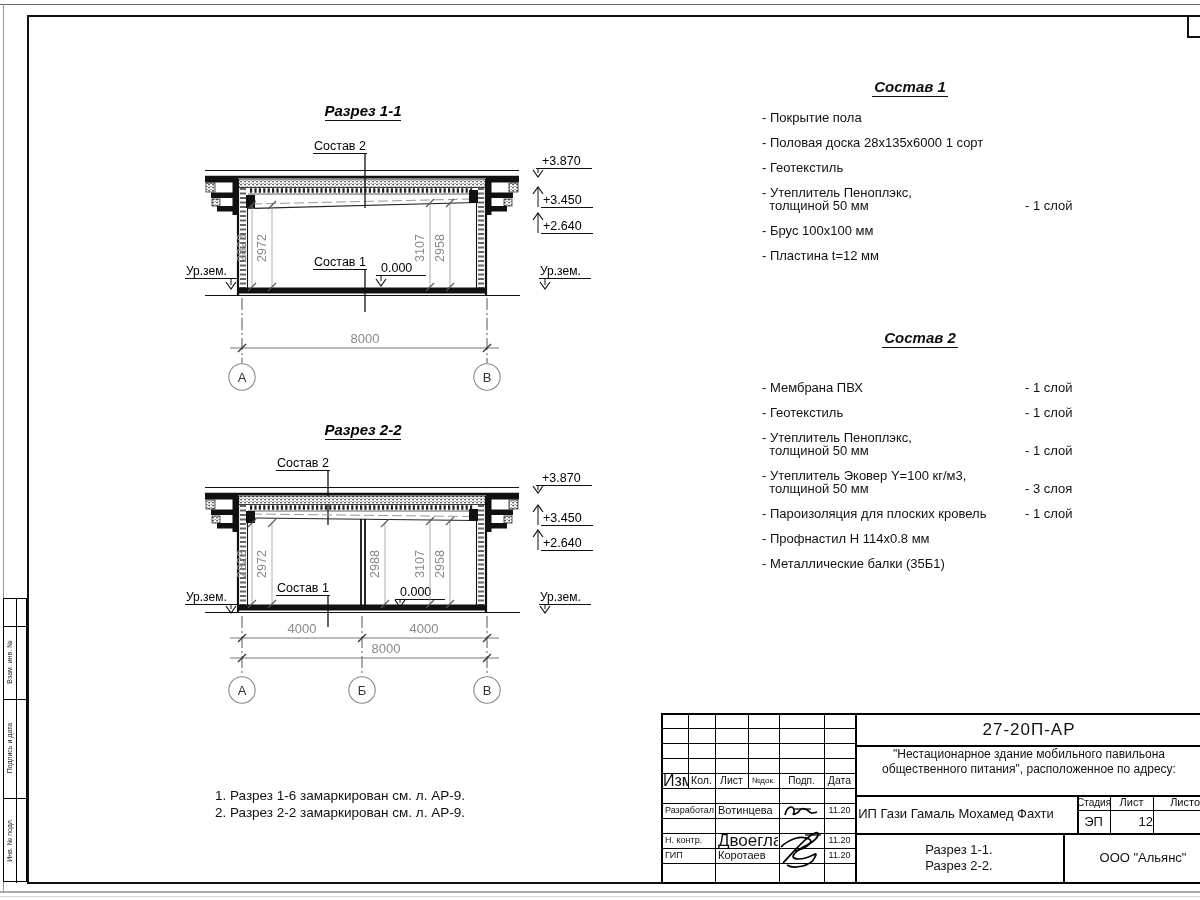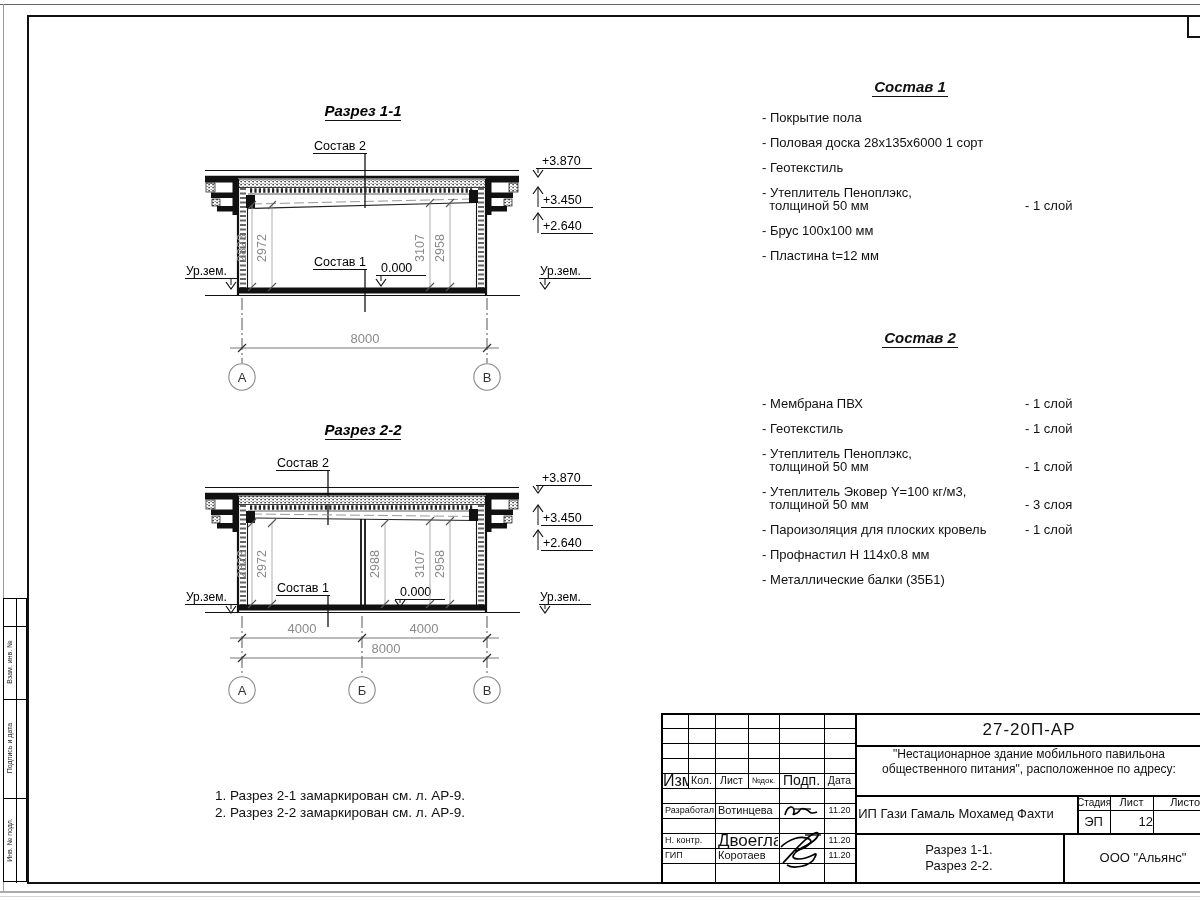--- a/index.html
+++ b/index.html
@@ -318,34 +318,34 @@
   <div class="s-item"><span class="s-text">- Геотекстиль</span><span class="s-qty q1"></span></div>
   <div class="s-item"><span class="s-text">- Утеплитель Пеноплэкс,
 &nbsp;&nbsp;толщиной 50 мм</span><span class="s-qty q2">- 1 слой</span></div>
   <div class="s-item"><span class="s-text">- Брус 100х100 мм</span><span class="s-qty q1"></span></div>
   <div class="s-item"><span class="s-text">- Пластина t=12 мм</span><span class="s-qty q1"></span></div>
 </div>
 
 <div class="list-title" style="left:762px;top:329px;width:316px;">
   <span>Состав 2</span>
 </div>
-<div class="s-list" style="left:762px;top:381px;margin-top:16px;">
+<div class="s-list" style="left:762px;top:381px;">
   <div class="s-item"><span class="s-text">- Мембрана ПВХ</span><span class="s-qty q1">- 1 слой</span></div>
   <div class="s-item"><span class="s-text">- Геотекстиль</span><span class="s-qty q1">- 1 слой</span></div>
   <div class="s-item"><span class="s-text">- Утеплитель Пеноплэкс,
 &nbsp;&nbsp;толщиной 50 мм</span><span class="s-qty q2">- 1 слой</span></div>
   <div class="s-item"><span class="s-text">- Утеплитель Эковер Y=100 кг/м3,
 &nbsp;&nbsp;толщиной 50 мм</span><span class="s-qty q2">- 3 слоя</span></div>
   <div class="s-item"><span class="s-text">- Пароизоляция для плоских кровель</span><span class="s-qty q1">- 1 слой</span></div>
   <div class="s-item"><span class="s-text">- Профнастил Н 114х0.8 мм</span><span class="s-qty q1"></span></div>
   <div class="s-item"><span class="s-text">- Металлические балки (35Б1)</span><span class="s-qty q1"></span></div>
 </div>
 
 <div class="notes">
-  <div>1. Разрез 2-1 замаркирован см. л. АР-9.</div>
+  <div>1. Разрез 1-6 замаркирован см. л. АР-9.</div>
   <div>2. Разрез 2-2 замаркирован см. л. АР-9.</div>
 </div>
 
 <div class="abs" style="left:3px;top:598px;width:24px;height:284px;border:1px solid #000;box-sizing:border-box;">
   <div class="vl" style="left:12px;top:0;height:284px;"></div>
   <div class="hl" style="left:0;top:27px;width:24px;"></div>
   <div class="hl" style="left:0;top:100px;width:24px;"></div>
   <div class="hl" style="left:0;top:199px;width:24px;"></div>
   <div class="vtext" style="left:-24px;top:57px;">Взам. инв. №</div>
   <div class="vtext" style="left:-24px;top:143px;">Подпись и дата</div>
@@ -378,21 +378,21 @@
   <div class="hl" style="left:414px;top:95px;width:146px;"></div>
   <div class="vl th" style="left:400px;top:118px;height:49px;"></div>
   <div class="vl th" style="left:414px;top:80px;height:38px;"></div>
   <div class="vl" style="left:447px;top:80px;height:38px;"></div>
   <div class="vl" style="left:490px;top:80px;height:38px;"></div>
 
   <div class="tb-txt" style="left:0;top:58px;width:25px;height:15px;line-height:15px;font-size:16px;text-align:center;">Изм.</div>
   <div class="tb-txt" style="left:25px;top:58px;width:27px;height:15px;line-height:15px;font-size:10.5px;text-align:center;">Кол.</div>
   <div class="tb-txt" style="left:52px;top:58px;width:33px;height:15px;line-height:15px;font-size:10.5px;text-align:center;">Лист</div>
   <div class="tb-txt" style="left:85px;top:58px;width:31px;height:15px;line-height:15px;font-size:8px;text-align:center;">№док.</div>
-  <div class="tb-txt" style="left:116px;top:58px;width:45px;height:15px;line-height:15px;font-size:14px;text-align:center;">Подп.</div>
+  <div class="tb-txt" style="left:116px;top:58px;width:45px;height:15px;line-height:15px;font-size:10px;text-align:center;">Подп.</div>
   <div class="tb-txt" style="left:161px;top:58px;width:31px;height:15px;line-height:15px;font-size:10.5px;text-align:center;">Дата</div>
 
   <div class="tb-txt" style="left:2px;top:88px;width:50px;height:15px;line-height:15px;font-size:9px;">Разработал</div>
   <div class="tb-txt" style="left:55px;top:88px;width:60px;height:15px;line-height:15px;font-size:11px;">Вотинцева</div>
   <div class="tb-txt" style="left:161px;top:88px;width:31px;height:15px;line-height:15px;font-size:9px;text-align:center;">11.20</div>
   <div class="tb-txt" style="left:2px;top:118px;width:50px;height:15px;line-height:15px;font-size:9px;">Н. контр.</div>
   <div class="tb-txt" style="left:55px;top:118px;width:60px;height:15px;line-height:15px;font-size:17px;">Двоеглазов</div>
   <div class="tb-txt" style="left:161px;top:118px;width:31px;height:15px;line-height:15px;font-size:9px;text-align:center;">11.20</div>
   <div class="tb-txt" style="left:2px;top:133px;width:50px;height:15px;line-height:15px;font-size:9px;">ГИП</div>
   <div class="tb-txt" style="left:55px;top:133px;width:60px;height:15px;line-height:15px;font-size:11px;">Коротаев</div>

